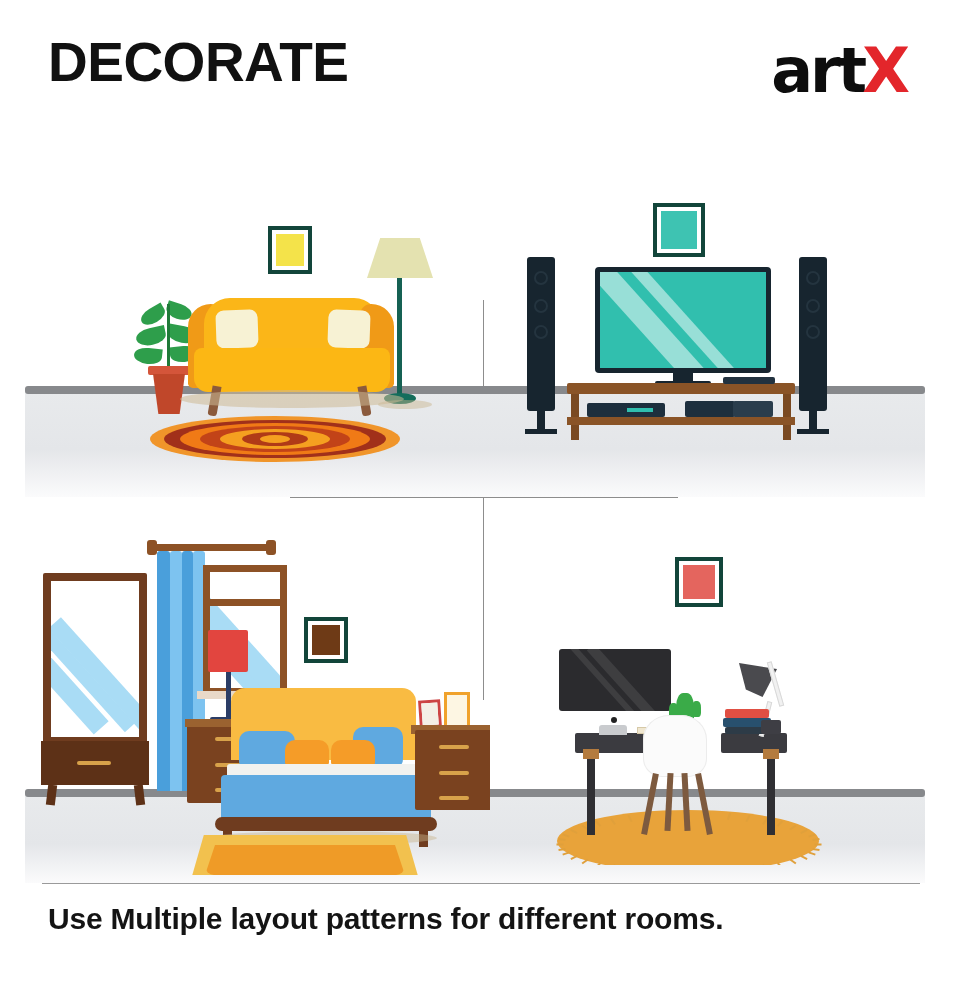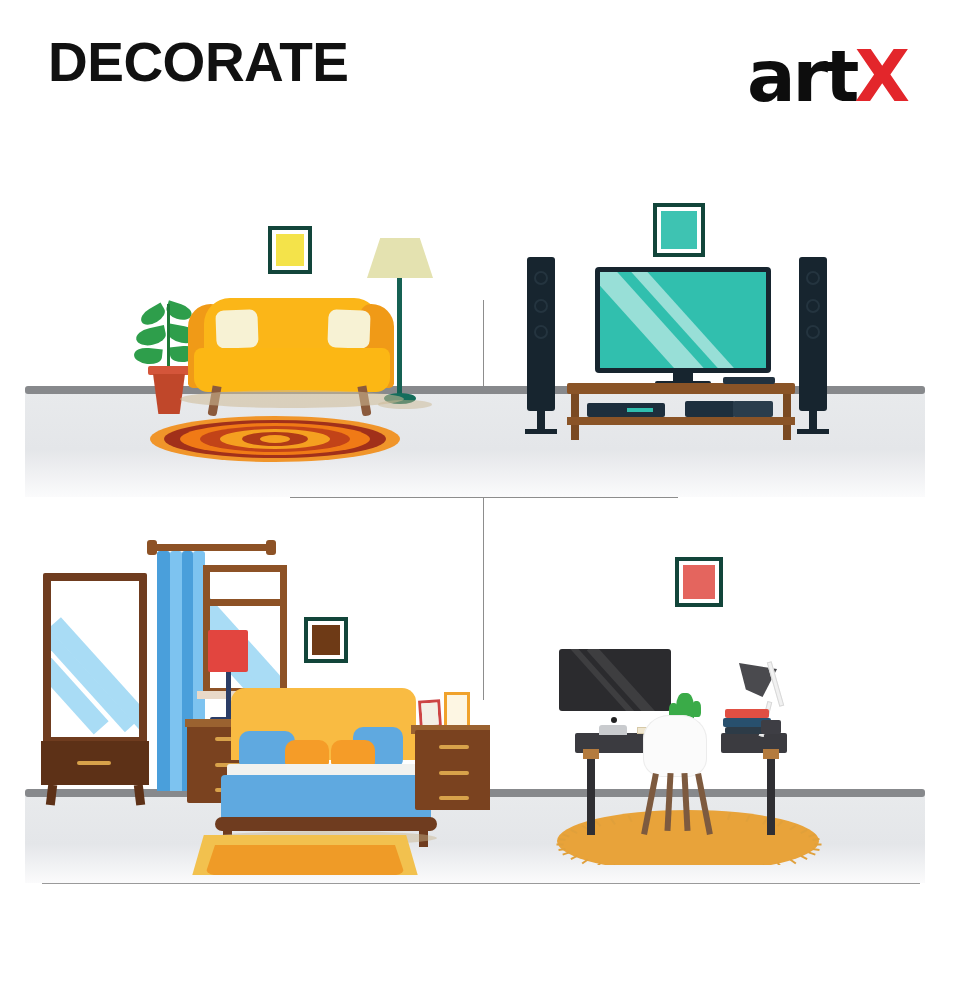--- a/index.html
+++ b/index.html
@@ -25,21 +25,21 @@
     font-size: 55px; font-weight: 700; letter-spacing: -0.5px;
     color: #111111; display: block;
     font-family: "Liberation Sans", sans-serif;
   }
   .headline .line2 {
     font-size: 36px; font-weight: 700; letter-spacing: 1.2px;
     color: #111111; display: block; margin-top: 6px;
   }
   .logo {
     position: absolute; right: 58px; top: 40px;
-    font-size: 72px; font-weight: 700; letter-spacing: -3px;
+    font-size: 62px; font-weight: 700; letter-spacing: -3px;
     line-height: 1;
     font-family: "DejaVu Sans", sans-serif;
   }
   .logo .art { color: #0d0d0d; }
   .logo .x   { color: #e3262b; font-weight: 700; margin-left: -2px; }
 
   
   .caption {
     position: absolute; left: 48px; top: 902px;
     font-size: 30px; font-weight: 700; color: #141414;
@@ -418,14 +418,15 @@
     <div>
       <div class="chair-seat" style="left:108px; top:170px; width:64px; height:62px; box-shadow:0 0 0 1px #ececec inset;"></div>
       <div class="chair-leg" style="left:112px; top:228px; width:6px; height:62px; transform:rotate(11deg);"></div>
       <div class="chair-leg" style="left:131px; top:228px; width:6px; height:58px; transform:rotate(3deg);"></div>
       <div class="chair-leg" style="left:148px; top:228px; width:6px; height:58px; transform:rotate(-3deg);"></div>
       <div class="chair-leg" style="left:166px; top:228px; width:6px; height:62px; transform:rotate(-11deg);"></div>
     </div>
   </div>
 
   <div class="hr-bottom"></div>
+  <div class="caption">Use Multiple layout patterns for different rooms.</div>
 
 </div>
 
 </body></html>

